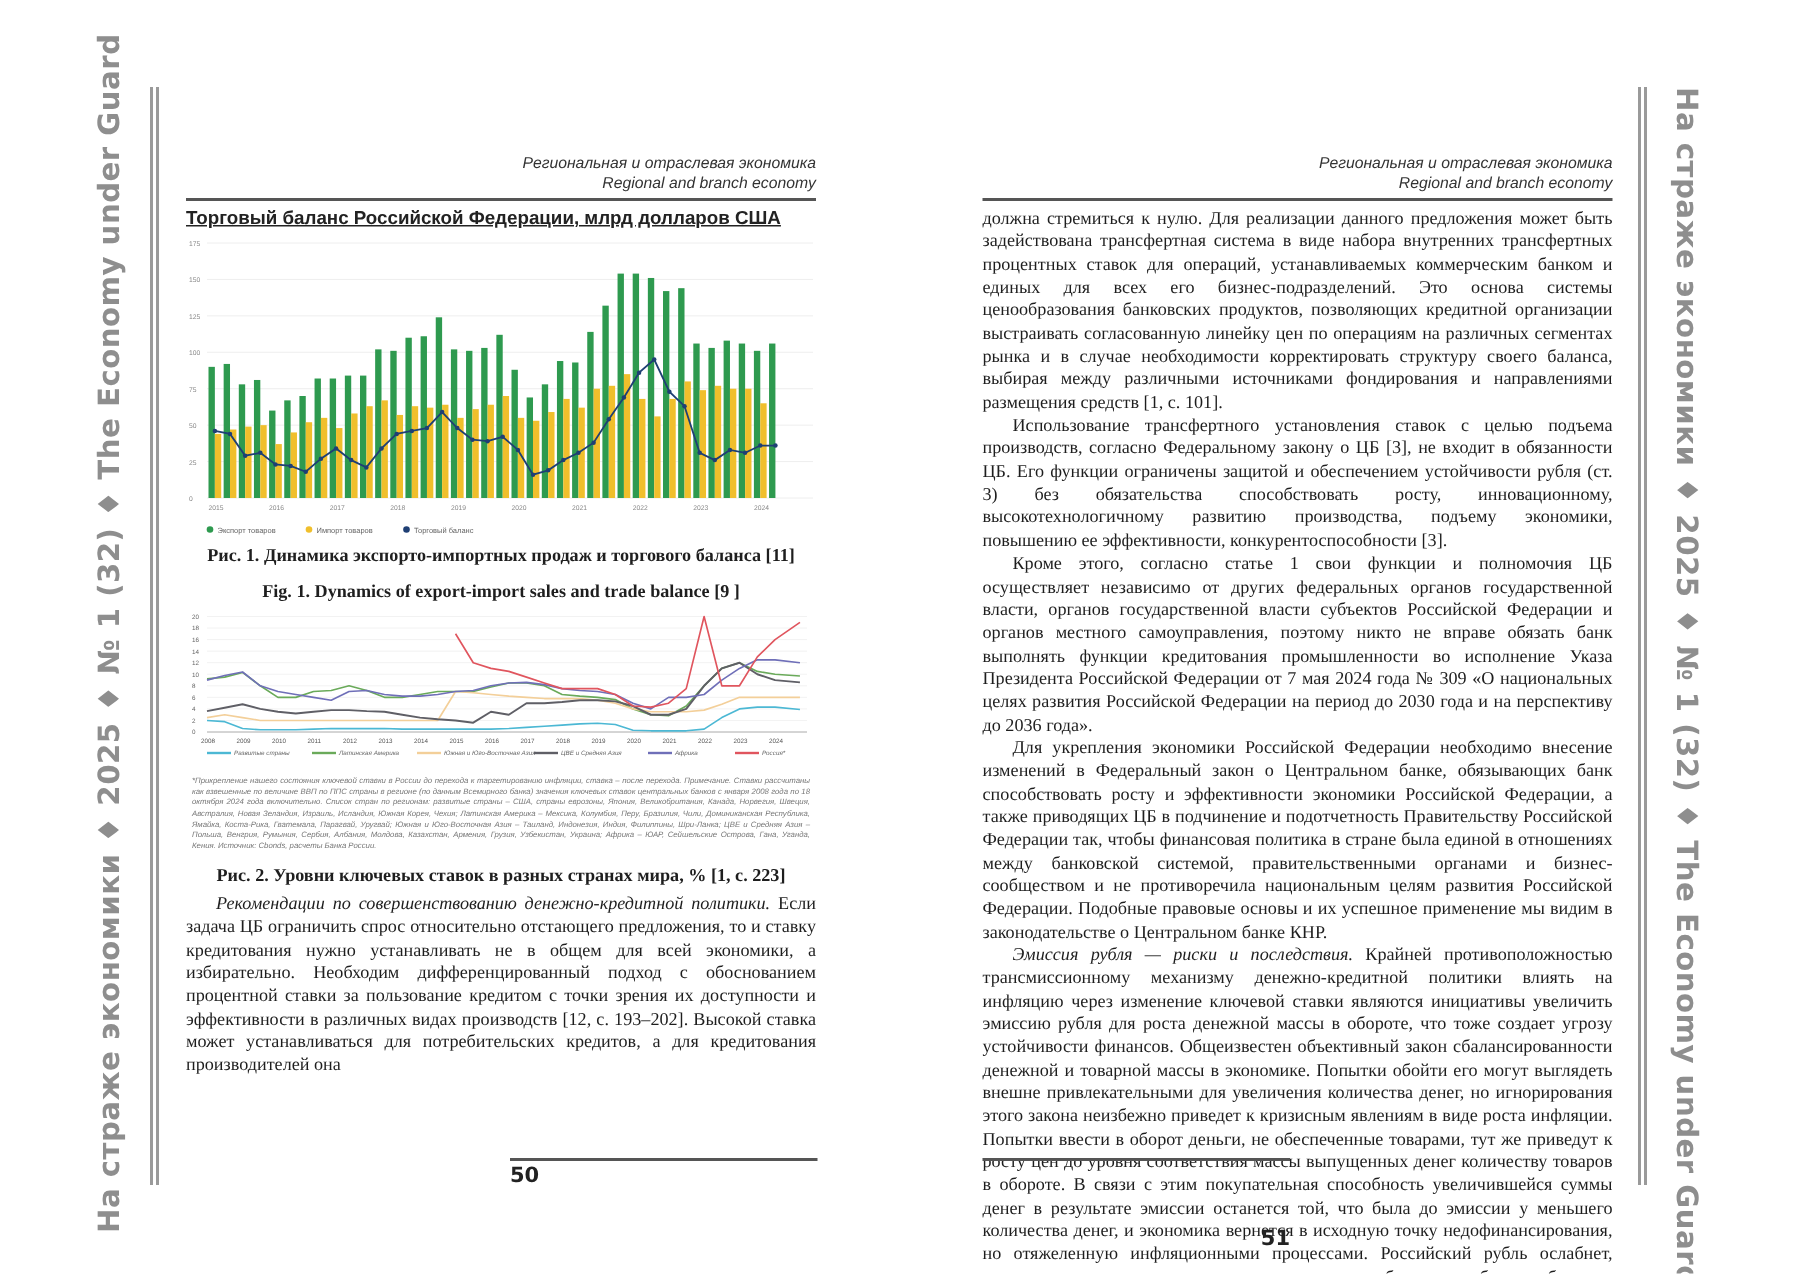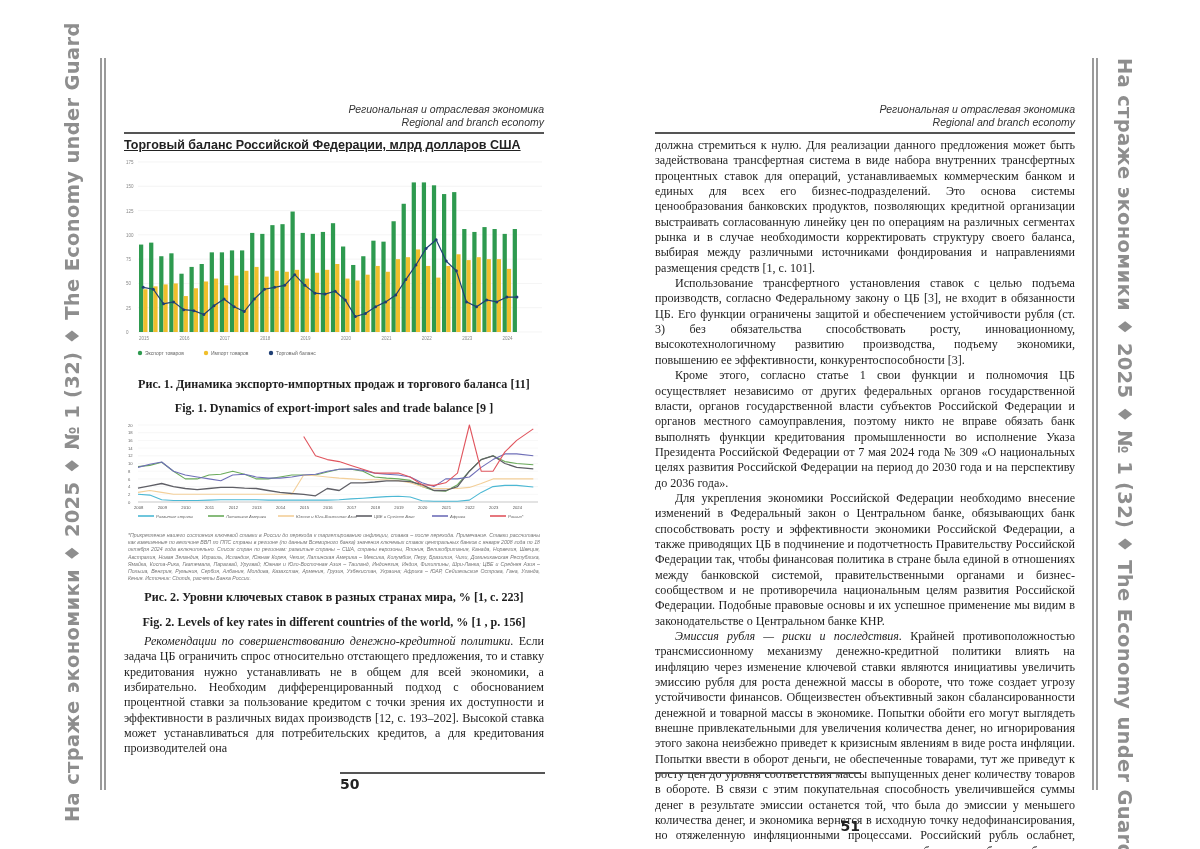--- a/index.html
+++ b/index.html
@@ -196,21 +196,21 @@
       <text x="338.2" y="186" font-size="4.5" fill="#888">2023</text>
       <text x="378.59999999999997" y="186" font-size="4.5" fill="#888">2024</text>
       <circle cx="16" cy="199" r="2.2" fill="#2e9a4f"></circle>
       <text x="21" y="201" font-size="5" fill="#666">Экспорт товаров</text>
       <circle cx="82" cy="199" r="2.2" fill="#f0bf2c"></circle>
       <text x="87" y="201" font-size="5" fill="#666">Импорт товаров</text>
       <circle cx="147" cy="199" r="2.2" fill="#1f3f74"></circle>
       <text x="152" y="201" font-size="5" fill="#666">Торговый баланс</text>
     </svg>
 
-  <div class="caption" style="margin-top:15px;">Рис. 1. Динамика экспорто-импортных продаж и торгового баланса [11]</div>
+  <div class="caption" style="margin-top:1px;">Рис. 1. Динамика экспорто-импортных продаж и торгового баланса [11]</div>
   <div class="caption" style="margin-top:9px;">Fig. 1. Dynamics of export-import sales and trade balance [9 ]</div>
 
   <svg id="chart2" width="420" height="112" style="display:block;margin-top:4px;">
       <line x1="14" x2="414" y1="82" y2="82" stroke="#eeeeee" stroke-width="0.5"></line>
       <text x="4" y="83.6" font-size="4.2" fill="#666">0</text>
       <line x1="14" x2="414" y1="74.3" y2="74.3" stroke="#eeeeee" stroke-width="0.5"></line>
       <text x="4" y="75.89999999999999" font-size="4.2" fill="#666">2</text>
       <line x1="14" x2="414" y1="66.6" y2="66.6" stroke="#eeeeee" stroke-width="0.5"></line>
       <text x="4" y="68.19999999999999" font-size="4.2" fill="#666">4</text>
       <line x1="14" x2="414" y1="58.900000000000006" y2="58.900000000000006" stroke="#eeeeee" stroke-width="0.5"></line>
@@ -262,21 +262,20 @@
       <line x1="232" x2="248" y1="96" y2="96" stroke="#5f5f66" stroke-width="1.6"></line>
       <text x="250" y="97.5" font-size="4.2" fill="#666" font-style="italic">ЦВЕ и Средняя Азия</text>
       <line x1="308" x2="324" y1="96" y2="96" stroke="#6f6fb8" stroke-width="1.6"></line>
       <text x="326" y="97.5" font-size="4.2" fill="#666" font-style="italic">Африка</text>
       <line x1="366" x2="382" y1="96" y2="96" stroke="#e0555e" stroke-width="1.6"></line>
       <text x="384" y="97.5" font-size="4.2" fill="#666" font-style="italic">Россия*</text>
     </svg>
   <div class="note">*Прикрепление нашего состояния ключевой ставки в России до перехода к таргетированию инфляции, ставка – после перехода. Примечание. Ставки рассчитаны как взвешенные по величине ВВП по ППС страны в регионе (по данным Всемирного банка) значения ключевых ставок центральных банков с января 2008 года по 18 октября 2024 года включительно. Список стран по регионам: развитые страны – США, страны еврозоны, Япония, Великобритания, Канада, Норвегия, Швеция, Австралия, Новая Зеландия, Израиль, Исландия, Южная Корея, Чехия; Латинская Америка – Мексика, Колумбия, Перу, Бразилия, Чили, Доминиканская Республика, Ямайка, Коста-Рика, Гватемала, Парагвай, Уругвай; Южная и Юго-Восточная Азия – Таиланд, Индонезия, Индия, Филиппины, Шри-Ланка; ЦВЕ и Средняя Азия – Польша, Венгрия, Румыния, Сербия, Албания, Молдова, Казахстан, Армения, Грузия, Узбекистан, Украина; Африка – ЮАР, Сейшельские Острова, Гана, Уганда, Кения. Источник: Cbonds, расчеты Банка России.</div>
 
   <div class="caption" style="margin-top:8px;">Рис. 2. Уровни ключевых ставок в разных странах мира, % [1, с. 223]</div>
-  <div class="caption" style="margin-top:10px;">Fig. 2. Levels of key rates in different countries of the world, % [1 , p. 156]</div>
 
   <p class="body indent" style="margin-top:4px;"><span class="it">Рекомендации по совершенствованию денежно-кредитной политики.</span><span> Если задача ЦБ ограничить спрос относительно отстающего предложения, то и ставку кредитования нужно устанавливать не в общем для всей экономики, а избирательно. Необходим дифференцированный подход с обоснованием процентной ставки за пользование кредитом с точки зрения их доступности и эффективности в различных видах производств [12, с. 193–202]. Высокой ставка может устанавливаться для потребительских кредитов, а для кредитования производителей она</span></p>
 </div>
 
 <div class="footer footer-left">
   <div class="frule"></div>
   <div class="pagenum">50</div>
 </div>
 
 <div class="page page-right">

